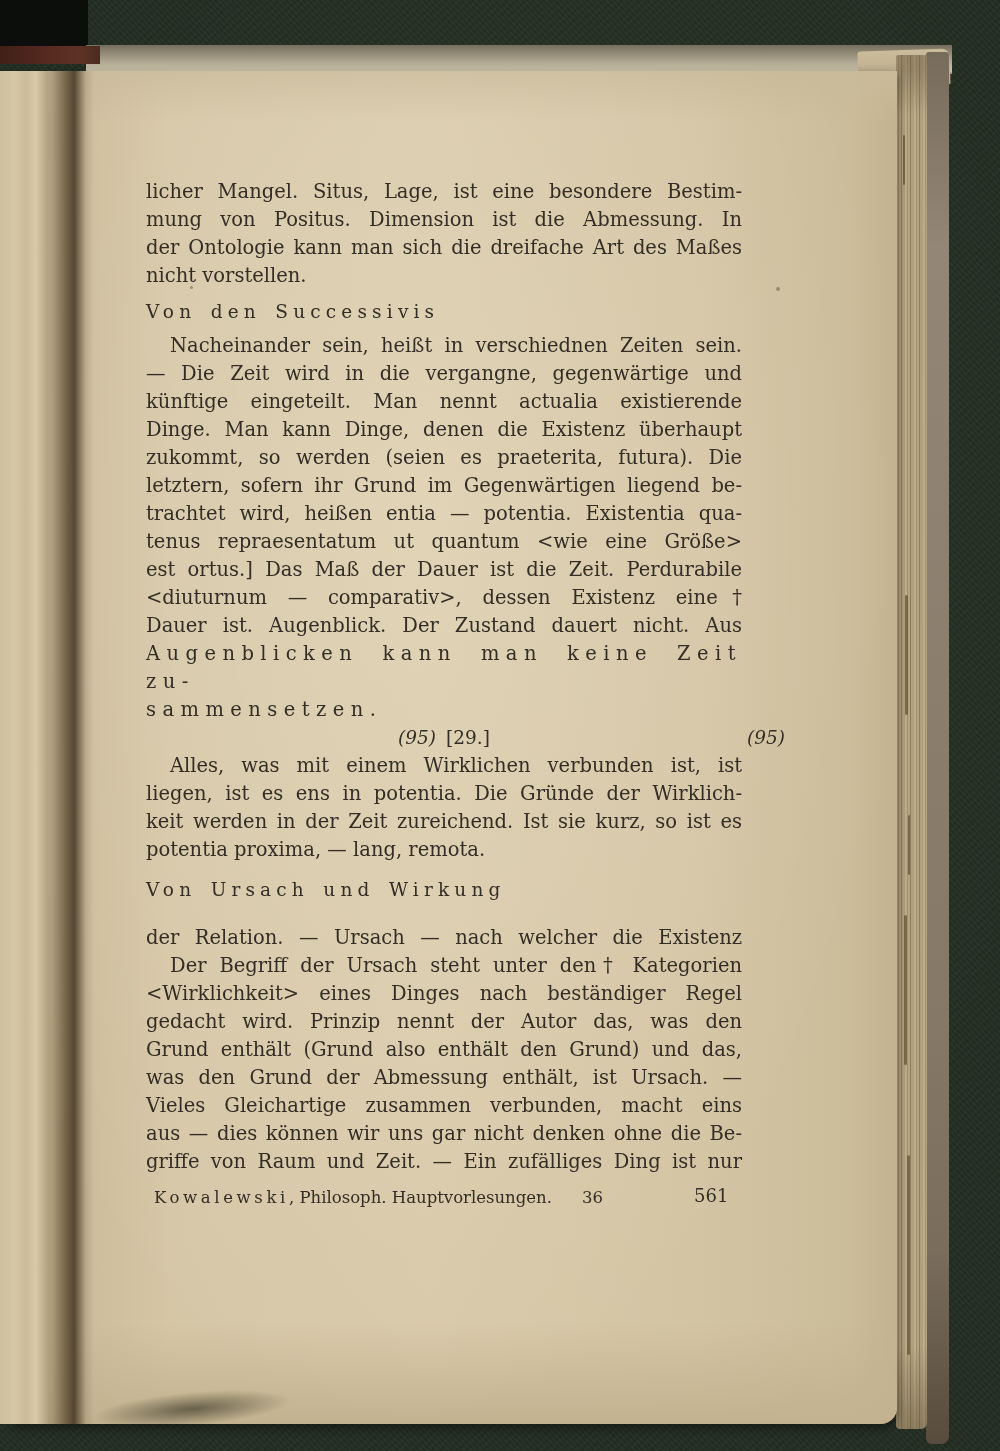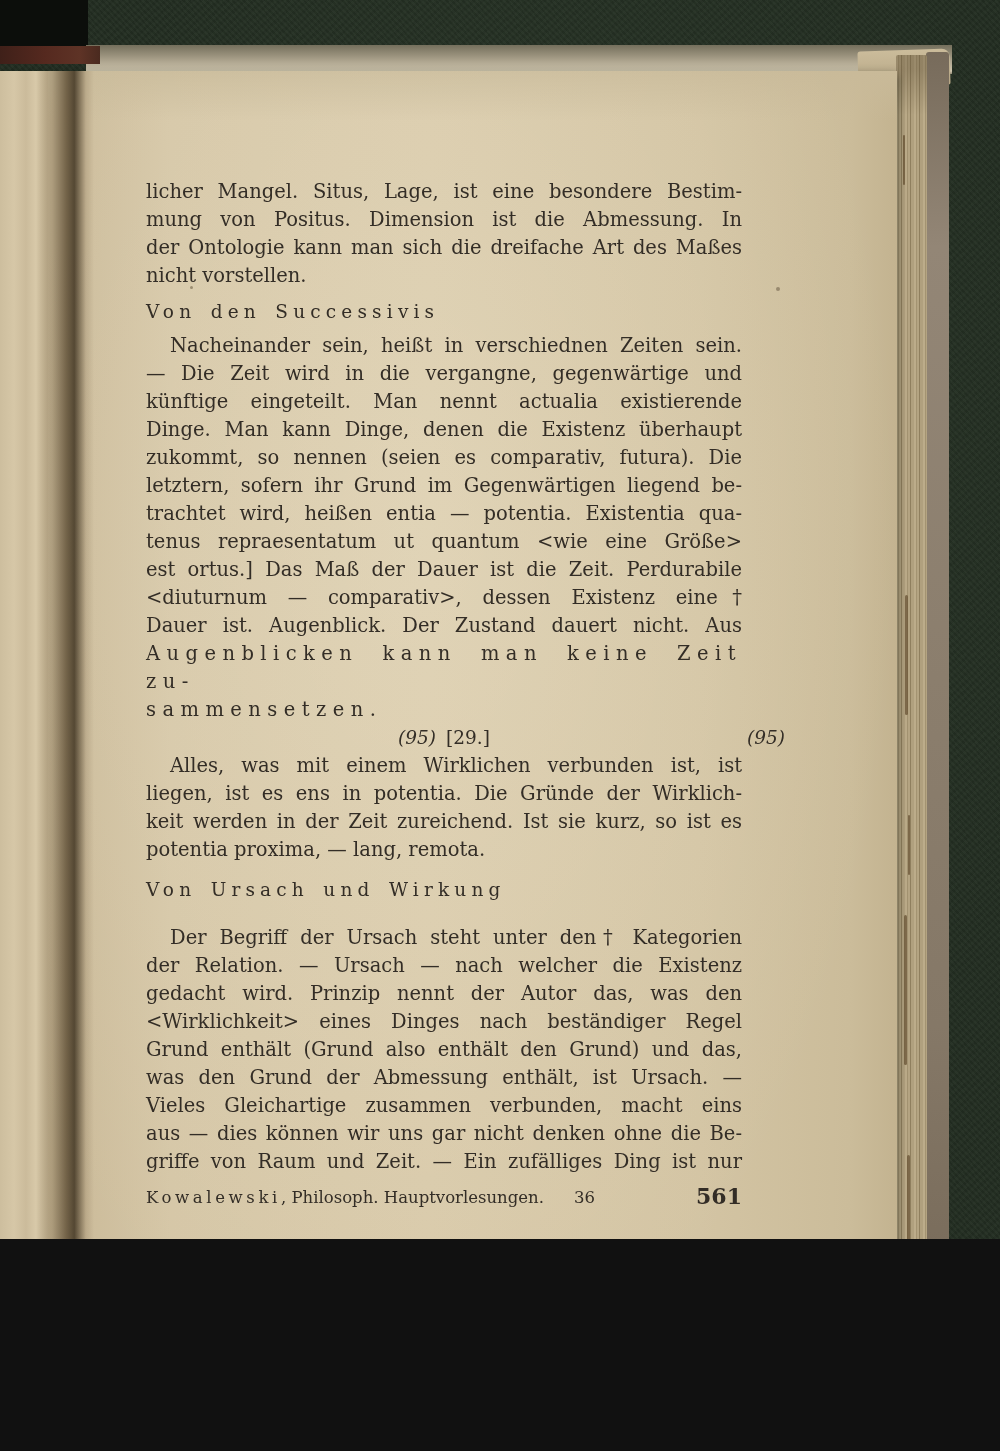--- a/index.html
+++ b/index.html
@@ -1,17 +1,17 @@
 <!DOCTYPE html>
 <html><head>
 <meta charset="utf-8">
 <style>
   html,body{margin:0;padding:0;background:#111;}
   .scene{
-    position:relative;width:1000px;height:1239px;overflow:hidden;
+    position:relative;width:1000px;height:1451px;overflow:hidden;
     font-family:"DejaVu Serif","Liberation Serif",serif;
     background:
       radial-gradient(ellipse at 55% 40%, rgba(70,90,66,.18), rgba(0,0,0,0) 70%),
       repeating-linear-gradient(47deg, rgba(255,255,255,.022) 0 2px, rgba(0,0,0,.03) 2px 4px),
       repeating-linear-gradient(-43deg, rgba(120,150,110,.03) 0 3px, rgba(0,0,0,.02) 3px 6px),
       #222c21;
   }
   .abs{position:absolute;}
   .black-corner{left:0;top:0;width:88px;height:47px;background:#0c0e0b;}
   .top-edge-band{
@@ -47,24 +47,24 @@
   .line{text-align:justify;}
   .line.just{text-align-last:justify;}
   .line.indent{text-indent:24px;}
   .line.sperr{letter-spacing:.33em;word-spacing:.2em;}
   .heading{letter-spacing:.28em;word-spacing:.18em;font-size:18.5px;line-height:28px;margin:8px 0 6px;}
   .heading.second{margin:12px 0 20px;}
   .marker-line{position:relative;text-align:center;line-height:28px;font-size:18.5px;}
   .marker-line .num-it{font-style:italic;margin-right:10px;}
   .marker-line .num-ref{font-style:normal;text-align:right;}
   .marker-line .margin-num{position:absolute;left:601px;top:0;font-style:italic;}
-  .footer{position:relative;margin-top:8px;font-size:16.5px;line-height:28px;white-space:nowrap;}
+  .footer{position:relative;margin-top:8px;font-size:16.5px;line-height:28px;white-space:nowrap;margin-left:8px;}
   .footer .spaced{letter-spacing:.22em;}
   .footer .sig{position:absolute;left:428px;top:0;}
-  .footer .pagenum{position:absolute;left:540px;top:-2px;width:56px;text-align:right;font-size:22px;font-weight:bold;}
+  .footer .pagenum{position:absolute;left:540px;top:-2px;width:56px;font-size:18px;}
 </style>
 </head>
 <body>
 
 <div class="scene">
 
   <div class="abs black-corner"></div>
   <div class="abs top-edge-band"></div>
   <div class="abs cover-spine-strip"></div>
   <div class="abs corner-fold-top-right"></div>
@@ -94,21 +94,21 @@
         <div class="line">nicht vorstellen.</div>
       </div>
 
     <div class="heading">Von den Successivis</div>
 
     <div class="para indented">
         <div class="line just indent">Nacheinander sein, heißt in verschiednen Zeiten sein.</div>
         <div class="line just">— Die Zeit wird in die vergangne, gegenwärtige und</div>
         <div class="line just">künftige eingeteilt.  Man nennt actualia existierende</div>
         <div class="line just">Dinge.  Man kann Dinge, denen die Existenz überhaupt</div>
-        <div class="line just">zukommt, so nennen (seien es comparativ, futura).  Die</div>
+        <div class="line just">zukommt, so werden (seien es praeterita, futura).  Die</div>
         <div class="line just">letztern, sofern ihr Grund im Gegenwärtigen liegend be-</div>
         <div class="line just">trachtet wird, heißen entia — potentia.  Existentia qua-</div>
         <div class="line just">tenus repraesentatum ut quantum &lt;wie eine Größe&gt;</div>
         <div class="line just">est ortus.]  Das Maß der Dauer ist die Zeit.  Perdurabile</div>
         <div class="line just">&lt;diuturnum — comparativ&gt;, dessen Existenz eine†</div>
         <div class="line just">Dauer ist.  Augenblick.  Der Zustand dauert nicht.  Aus</div>
         <div class="line just sperr">Augenblicken kann man keine Zeit zu-</div>
         <div class="line sperr">sammensetzen.</div>
       </div>
 
@@ -120,24 +120,24 @@
     <div class="para indented">
         <div class="line just indent">Alles, was mit einem Wirklichen verbunden ist, ist</div>
         <div class="line just">liegen, ist es ens in potentia.  Die Gründe der Wirklich-</div>
         <div class="line just">keit werden in der Zeit zureichend.  Ist sie kurz, so ist es</div>
         <div class="line">potentia proxima, — lang, remota.</div>
       </div>
 
     <div class="heading second">Von Ursach und Wirkung</div>
 
     <div class="para indented">
+        <div class="line just">der Relation. — Ursach — nach welcher die Existenz</div>
         <div class="line just indent">Der Begriff der Ursach steht unter den† Kategorien</div>
-        <div class="line just">der Relation. — Ursach — nach welcher die Existenz</div>
+        <div class="line just">&lt;Wirklichkeit&gt; eines Dinges nach beständiger Regel</div>
         <div class="line just">gedacht wird.  Prinzip nennt der Autor das, was den</div>
-        <div class="line just">&lt;Wirklichkeit&gt; eines Dinges nach beständiger Regel</div>
         <div class="line just">Grund enthält (Grund also enthält den Grund) und das,</div>
         <div class="line just">was den Grund der Abmessung enthält, ist Ursach. —</div>
         <div class="line just">Vieles Gleichartige zusammen verbunden, macht eins</div>
         <div class="line just">aus — dies können wir uns gar nicht denken ohne die Be-</div>
         <div class="line just">griffe von Raum und Zeit. — Ein zufälliges Ding ist nur</div>
       </div>
 
     <div class="footer">
       <span class="spaced">Kowalewski</span><span>, Philosoph. Hauptvorlesungen.</span>
       <span class="sig">36</span>

